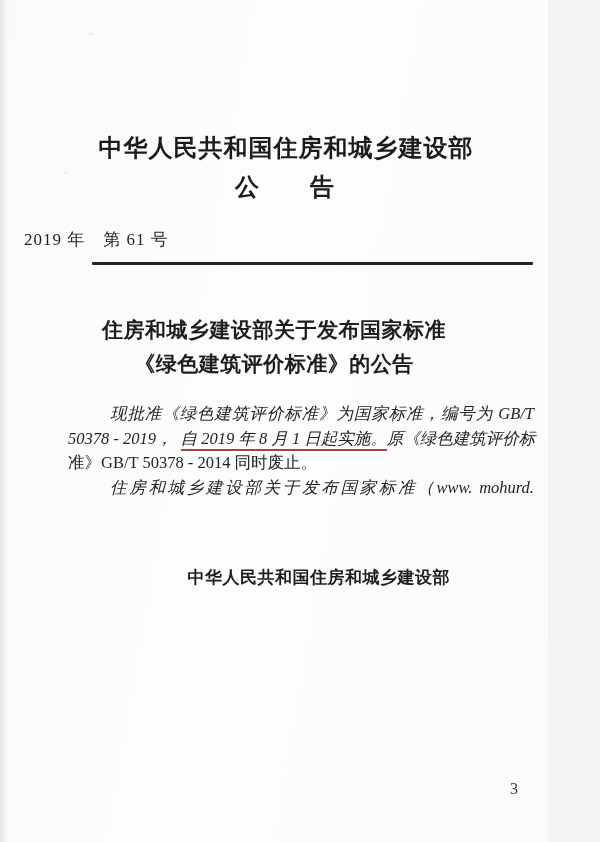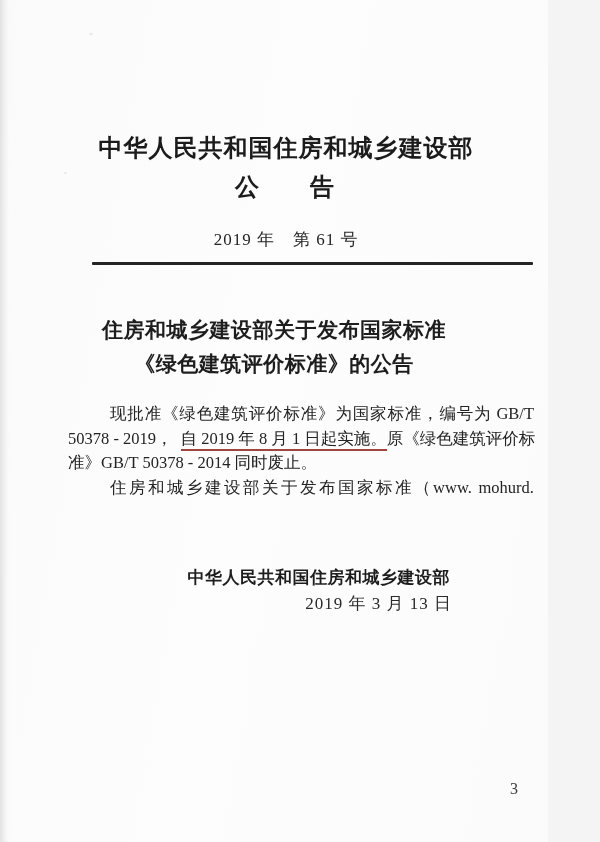--- a/index.html
+++ b/index.html
@@ -29,40 +29,40 @@
   }
   .t-announce {
     position: absolute; top: 167px; left: 0; right: 0;
     padding-left: 22px; text-align: center;
     font-family: "Liberation Sans", "DejaVu Sans", sans-serif;
     font-weight: 700; font-size: 24px; line-height: 1.15;
     letter-spacing: 1px; color: #1b1b1b; margin-top: 6px;
   }
   .t-issue {
     position: absolute; top: 228px; left: 0; right: 0;
-    padding-left: 24px; text-align: center;
+    padding-left: 24px; text-align: left;
     font-size: 17px; letter-spacing: 1px; color: #242424;
   }
   .rule {
     position: absolute; top: 262px; left: 92px; width: 441px; height: 2.5px;
     background: var(--rule, #242424); border-radius: 1px;
   }
   .doc-title {
     position: absolute; top: 313px; left: 0; right: 0;
     text-align: center;
     font-family: "Liberation Sans", "DejaVu Sans", sans-serif;
     font-weight: 700; font-size: 21px; line-height: 33.5px;
     color: #1d1d1d; letter-spacing: 0.5px;
   }
   .body-block {
     position: absolute; top: 402px; left: 68px; width: 466px;
     font-size: 16.5px; line-height: 24.6px; color: #232323;
   }
   .body-line { white-space: nowrap; }
-  .body-line.fill { text-align: justify; text-align-last: justify; }
+  .body-line.fill { text-align: justify; text-align-last: justify; font-style: italic; }
   .body-line.indent { text-indent: 42px; }
   .u-red {
     border-bottom: 2.5px solid var(--red, #a1453f);
     padding-bottom: 1px;
     margin-left: 8px;
   }
   .sig-issuer {
     position: absolute; top: 566px; right: 98px;
     font-family: "Liberation Sans", "DejaVu Sans", sans-serif;
     font-weight: 700; font-size: 17px; letter-spacing: 0.5px; color: #1d1d1d;
@@ -103,16 +103,15 @@
 
   <div class="body-block">
       <div class="body-line fill indent"><span>现批准《绿色建筑评价标准》为国家标准，编号为 GB/T</span></div>
       <div class="body-line fill"><span>50378 - 2019，</span><span class="u-red">自 2019 年 8 月 1 日起实施。</span><span>原《绿色建筑评价标</span></div>
       <div class="body-line"><span>准》GB/T 50378 - 2014 同时废止。</span></div>
       <div class="body-line fill indent"><span>住房和城乡建设部关于发布国家标准（www. mohurd.</span></div>
     </div>
 
   <div class="sig-issuer">中华人民共和国住房和城乡建设部</div>
 
-  <div class="sig-date">2019 年 3 月 13 日</div>
 
   <div class="page-num">3</div>
 </div>
 
 </body></html>

